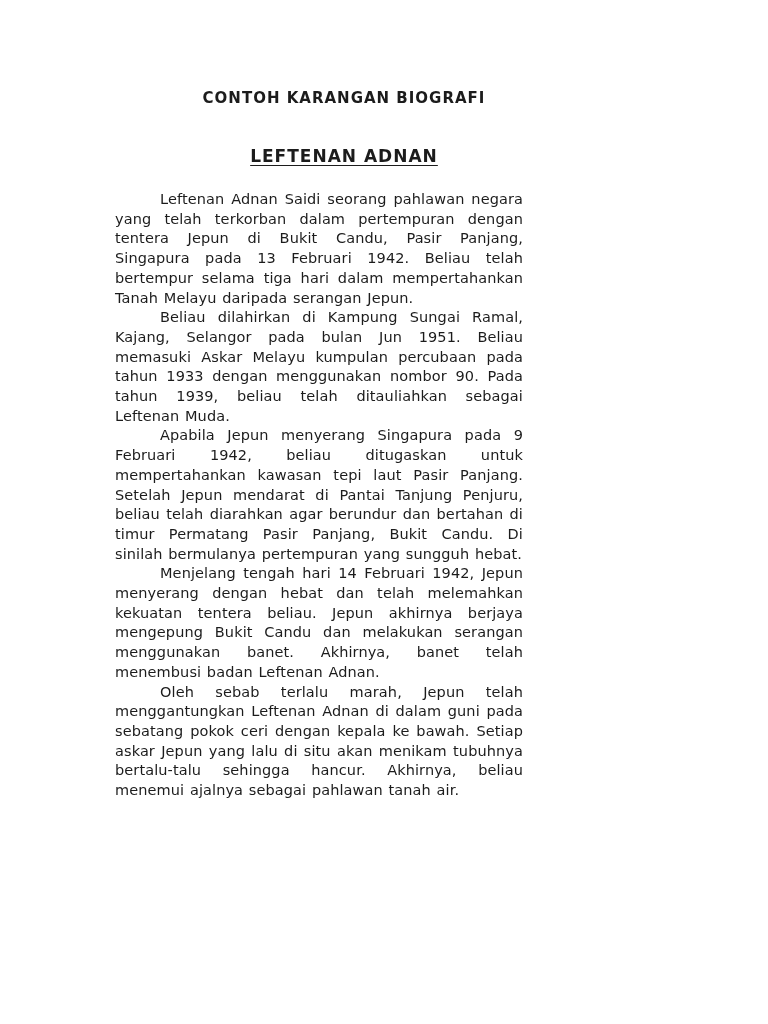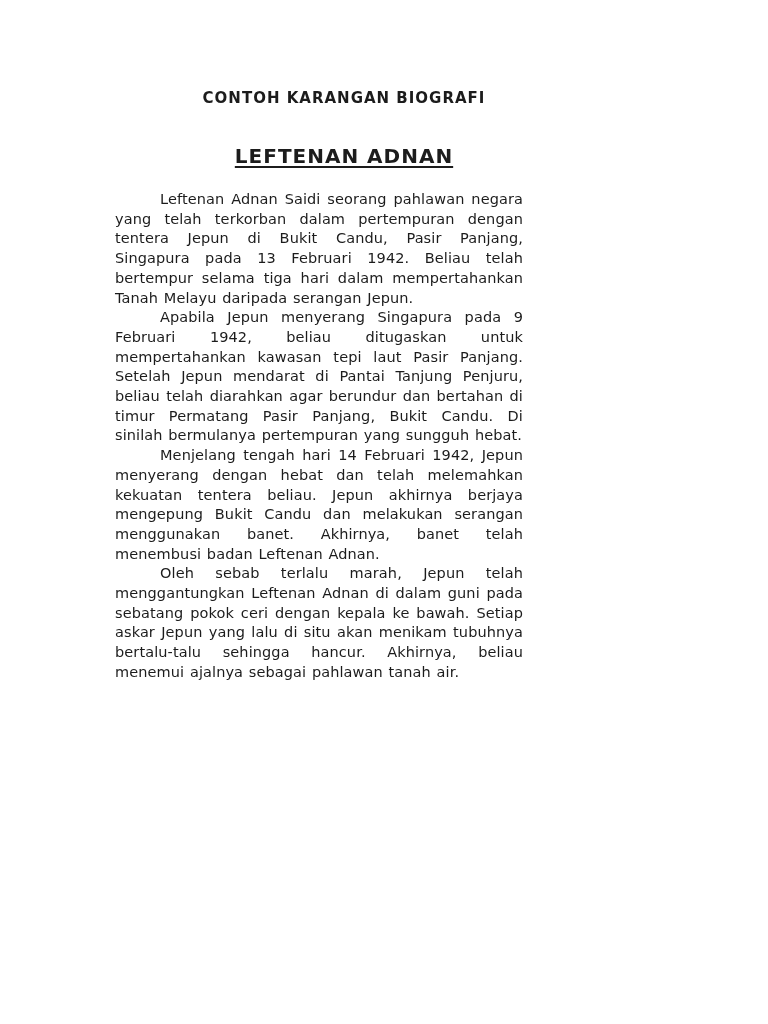--- a/index.html
+++ b/index.html
@@ -24,21 +24,21 @@
     font-size: 15px;
     line-height: 20px;
     font-weight: bold;
     letter-spacing: 1px;
     text-align: center;
     position: relative;
     left: 25px;
     margin: 0;
   }
   .essay-title {
-    font-size: 20px;
+    font-size: 17px;
     line-height: 20px;
     font-weight: bold;
     letter-spacing: 1px;
     text-align: center;
     text-decoration: underline;
     text-underline-offset: 3px;
     position: relative;
     left: 25px;
     margin: 38px 0 0 0;
   }
@@ -58,17 +58,18 @@
 </head>
 <body>
 
 <div class="page">
   <h1 class="doc-heading">CONTOH KARANGAN BIOGRAFI</h1>
 
   <h2 class="essay-title">LEFTENAN ADNAN</h2>
 
   <div class="essay-body">
     <p>Leftenan Adnan Saidi seorang pahlawan negara yang telah terkorban dalam pertempuran dengan tentera Jepun di Bukit Candu, Pasir Panjang, Singapura pada 13 Februari 1942. Beliau telah bertempur selama tiga hari dalam mempertahankan Tanah Melayu daripada serangan Jepun.</p>
+    <p>Beliau dilahirkan di Kampung Sungai Ramal, Kajang, Selangor pada bulan Jun 1951. Beliau memasuki Askar Melayu kumpulan percubaan pada tahun 1933 dengan menggunakan nombor 90. Pada tahun 1939, beliau telah ditauliahkan sebagai Leftenan Muda.</p>
     <p>Apabila Jepun menyerang Singapura pada 9 Februari 1942, beliau ditugaskan untuk mempertahankan kawasan tepi laut Pasir Panjang. Setelah Jepun mendarat di Pantai Tanjung Penjuru, beliau telah diarahkan agar berundur dan bertahan di timur Permatang Pasir Panjang, Bukit Candu. Di sinilah bermulanya pertempuran yang sungguh hebat.</p>
     <p>Menjelang tengah hari 14 Februari 1942, Jepun menyerang dengan hebat dan telah melemahkan kekuatan tentera beliau. Jepun akhirnya berjaya mengepung Bukit Candu dan melakukan serangan menggunakan banet. Akhirnya, banet telah menembusi badan Leftenan Adnan.</p>
     <p>Oleh sebab terlalu marah, Jepun telah menggantungkan Leftenan Adnan di dalam guni pada sebatang pokok ceri dengan kepala ke bawah. Setiap askar Jepun yang lalu di situ akan menikam tubuhnya bertalu-talu sehingga hancur. Akhirnya, beliau menemui ajalnya sebagai pahlawan tanah air.</p>
   </div>
 </div>
 
 </body></html>

